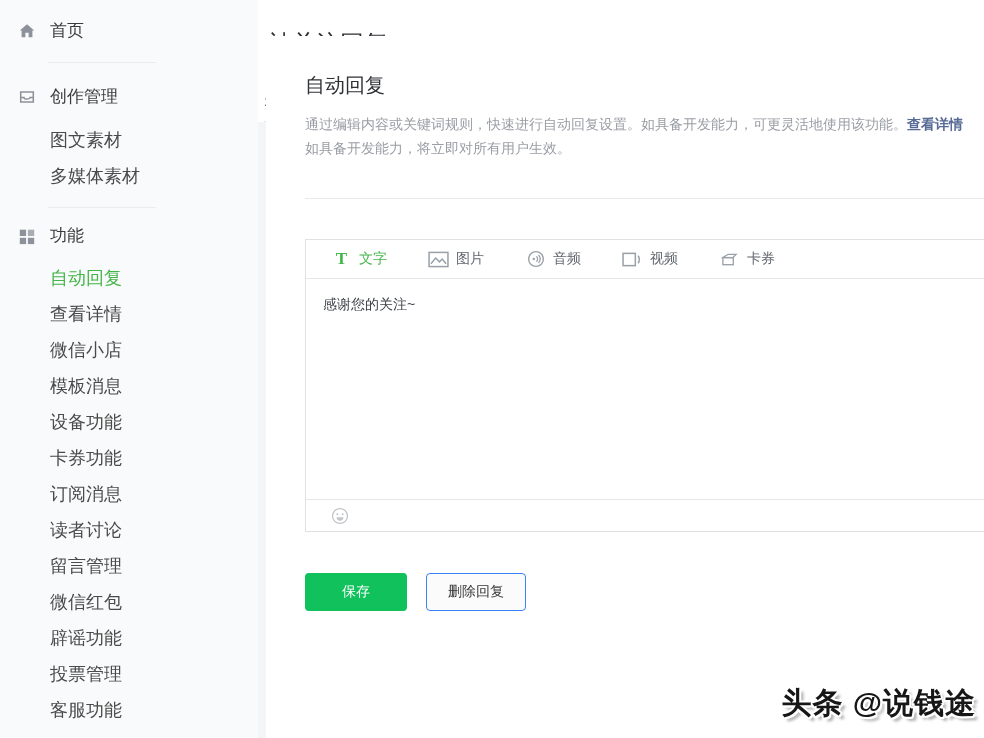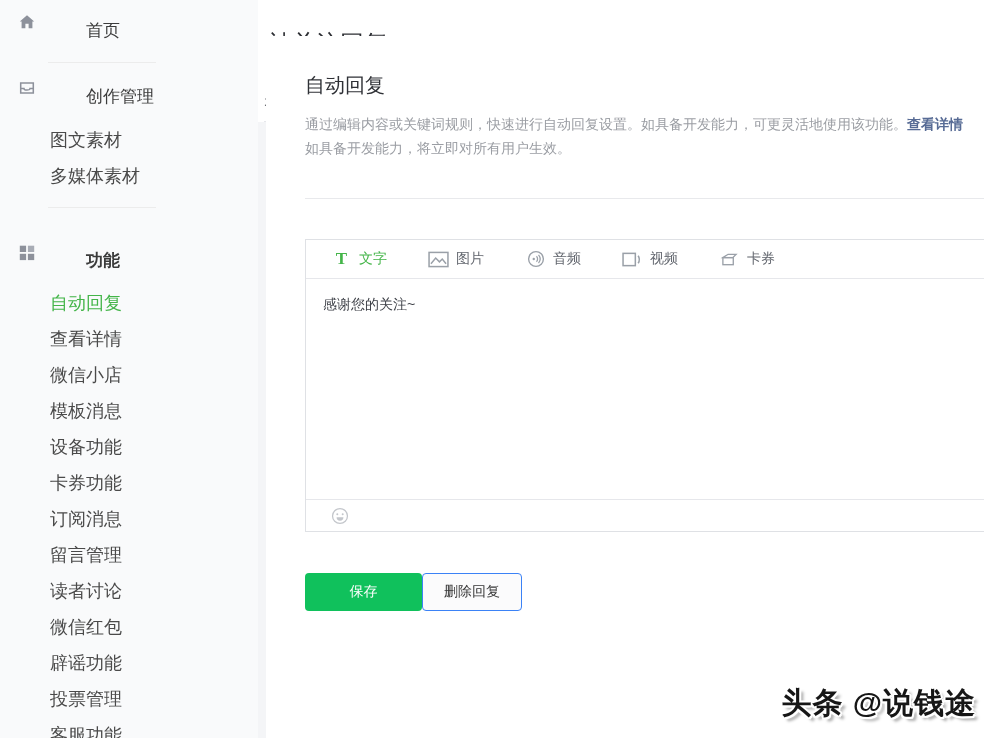--- a/index.html
+++ b/index.html
@@ -10,34 +10,34 @@
     -webkit-font-smoothing:antialiased;
   }
   .page { position:absolute; inset:0; }
 
   
   .sidebar {
     position:absolute; left:0; top:0; width:258px; height:738px;
     background:#f9fafb; padding-top:13px;
   }
   .side-row {
-    height:36px; line-height:36px; display:flex; 
-    padding-left:18px; cursor:pointer;gap:36px;
+    height:36px; line-height:36px; display:flex; align-items:center;
+    padding-left:18px; cursor:pointer;
   }
   .side-row .ic { width:18px; height:18px; margin-right:14px; display:inline-flex; }
   .side-row .lbl { font-size:17px; color:#3b3b3b; }
   .side-sub {
     height:36px; line-height:36px; padding-left:50px;
     font-size:18px; color:#4a4a4a; cursor:pointer;
   }
   .side-sub.active { color:#44b549; }
   .side-divider {
     height:1px; background:#ececec; width:108px; margin-left:48px;
   }
-  .mt13{margin-top:13px;} .mt16{margin-top:16px;} .mt18{margin-top:35px;font-weight:bold;}
+  .mt13{margin-top:13px;} .mt16{margin-top:16px;} .mt18{margin-top:10px;}
   .mt7{margin-top:7px;} .mt6{margin-top:6px;}
 
   
   .content {
     position:absolute; left:258px; top:0; right:0; bottom:0;
     background:#f4f5f7;
   }
   .page-header {
     position:absolute; left:0; top:0; right:0; height:122px; background:#fff;
   }
@@ -96,21 +96,21 @@
   .emoji-btn { width:18px; height:18px; cursor:pointer; display:inline-flex; }
 
   
   .btn-row { margin-top:41px; display:flex; }
   .btn {
     height:38px; font-size:14px; border-radius:4px; cursor:pointer;
     display:inline-flex; align-items:center; justify-content:center;
     font-family:inherit;
   }
   .btn-save {
-    width:117px; background:#10c15c; color:#fff; border:none; 
+    width:102px; background:#10c15c; color:#fff; border:none; margin-right:19px;
   }
   .btn-delete {
     width:100px; background:#fbfbfc; color:#353535; border:1px solid #3b82f6;
   }
 
   
   .watermark {
     position:absolute; right:8px; bottom:14px;
     font-size:30px; font-weight:700; color:#161616; letter-spacing:1px;
     text-shadow:
@@ -165,22 +165,22 @@
       <span class="lbl">功能</span>
     </div>
 
     <div class="side-sub active mt6">自动回复</div>
     <div class="side-sub">查看详情</div>
     <div class="side-sub">微信小店</div>
     <div class="side-sub">模板消息</div>
     <div class="side-sub">设备功能</div>
     <div class="side-sub">卡券功能</div>
     <div class="side-sub">订阅消息</div>
+    <div class="side-sub">读者讨论</div>
     <div class="side-sub">留言管理</div>
-    <div class="side-sub">读者讨论</div>
     <div class="side-sub">微信红包</div>
     <div class="side-sub">辟谣功能</div>
     <div class="side-sub">投票管理</div>
     <div class="side-sub">客服功能</div>
   </aside>
 
   <div class="content">
 
     <header class="page-header">
       <h1 class="page-title">被关注回复</h1>

